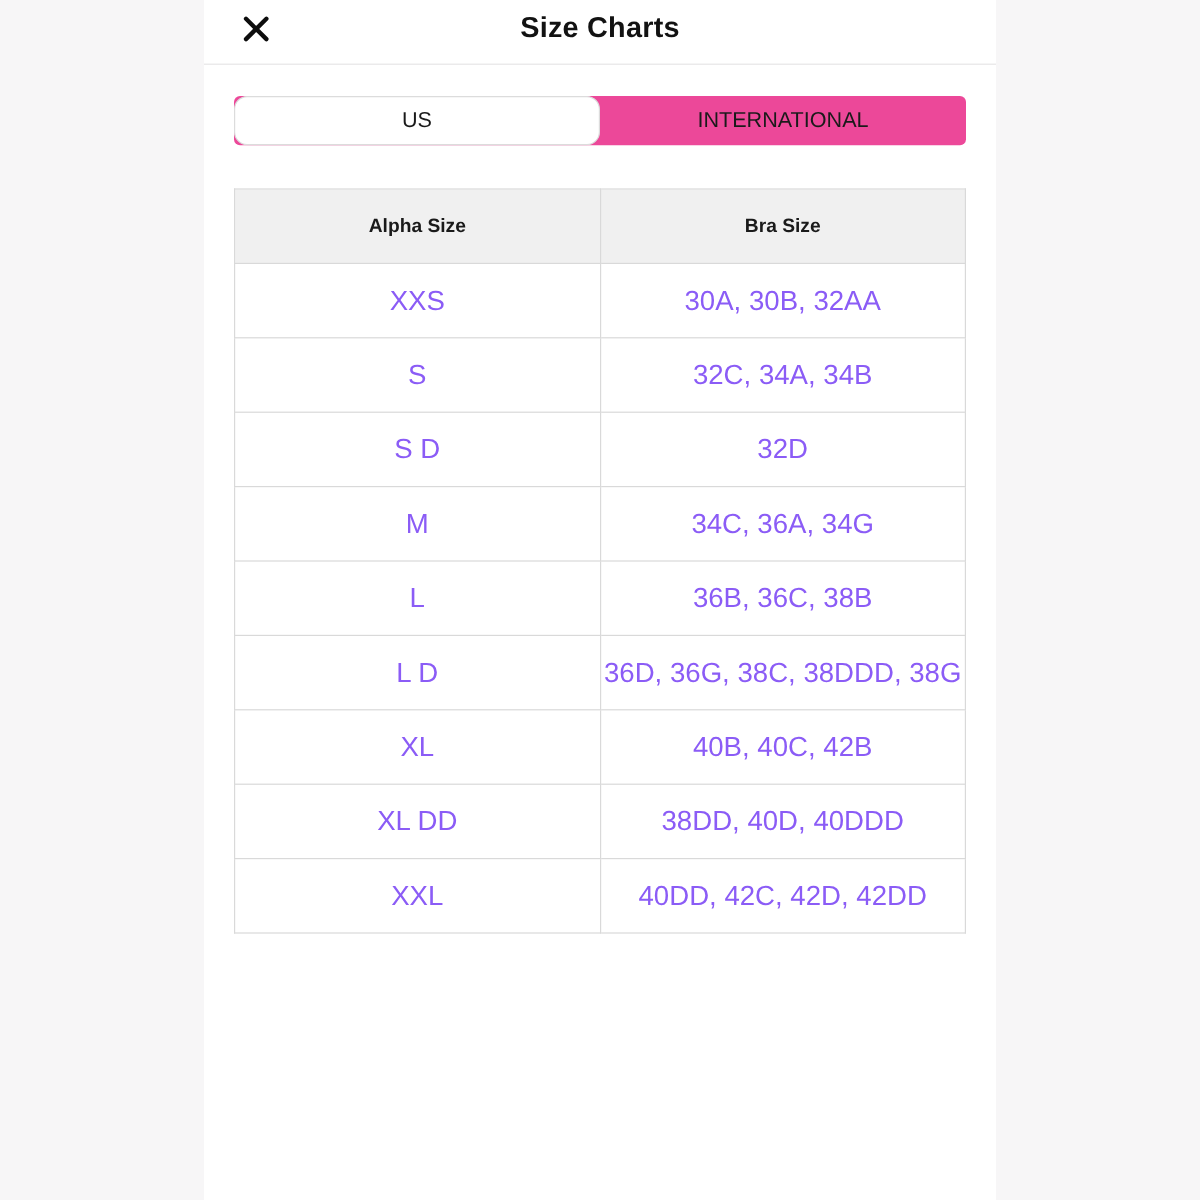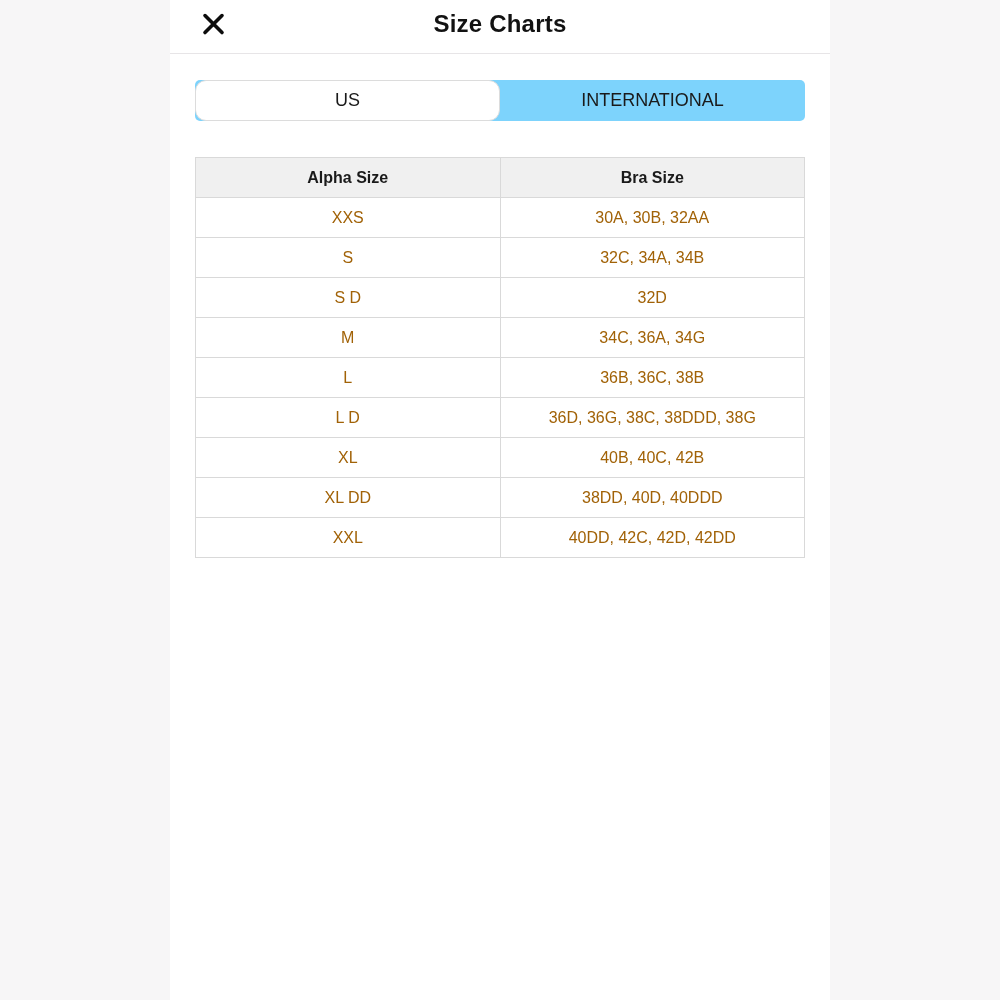--- a/index.html
+++ b/index.html
@@ -49,21 +49,21 @@
     margin-top: -6px;
   }
   
   .content {
     padding: 0 25px;
   }
   
   .segmented {
     margin-top: 26px;
     height: 41px;
-    background: #7dd3fc;
+    background: #ec4899;
     border-radius: 5px;
     display: flex;
     overflow: visible;
   }
   .segment {
     flex: 1 1 50%;
     display: flex;
     align-items: center;
     justify-content: center;
     font-size: 18px;
@@ -81,34 +81,34 @@
   
   table.size-table {
     margin-top: 36px;
     width: 100%;
     border-collapse: collapse;
     table-layout: fixed;
   }
   .size-table th,
   .size-table td {
     border: 1px solid #d9d9d9;
-    height: 40px;
+    height: 62px;
     text-align: center;
     vertical-align: middle;
   }
   .size-table th {
     background: #f0f0f0;
     font-size: 16px;
     font-weight: 700;
     color: #1a1a1a;
   }
   .size-table td {
-    font-size: 16px;
+    font-size: 23px;
     font-weight: 400;
-    color: #a16207;
+    color: #8b5cf6;
     background: #ffffff;
   }
 </style>
 </head>
 <body>
 
 <div class="panel">
 
   <div class="topbar">
     <button class="close-btn">

